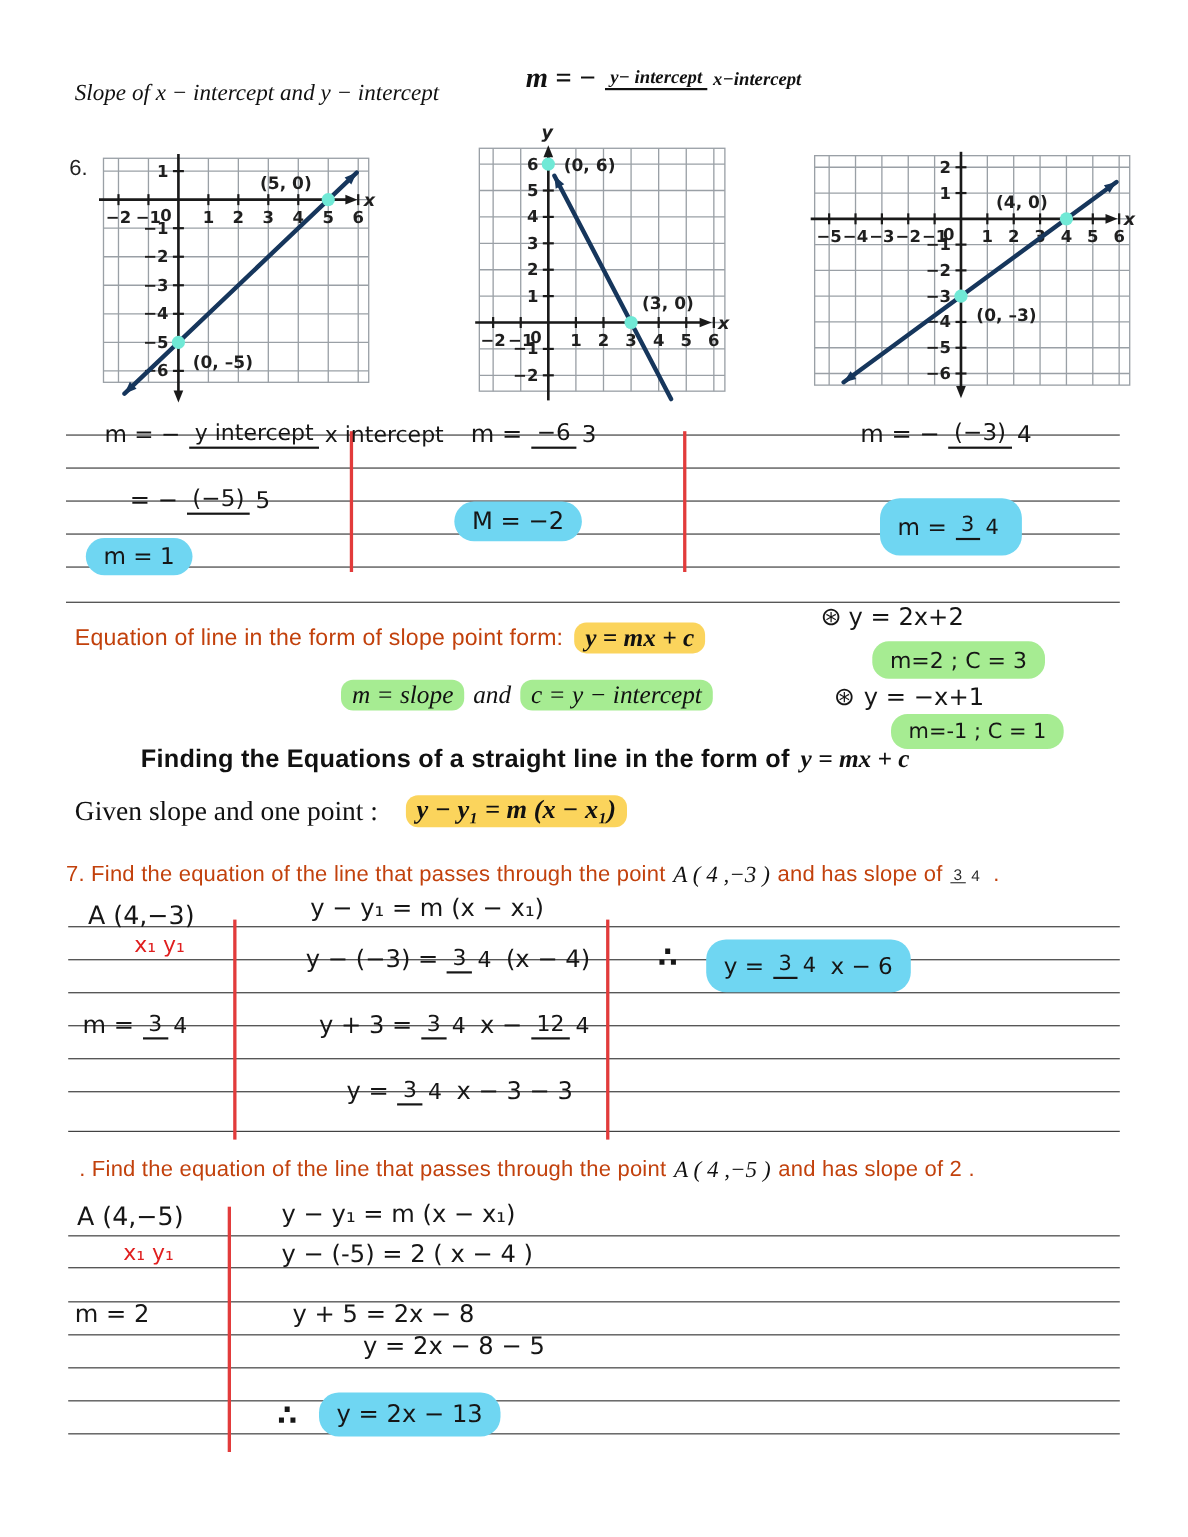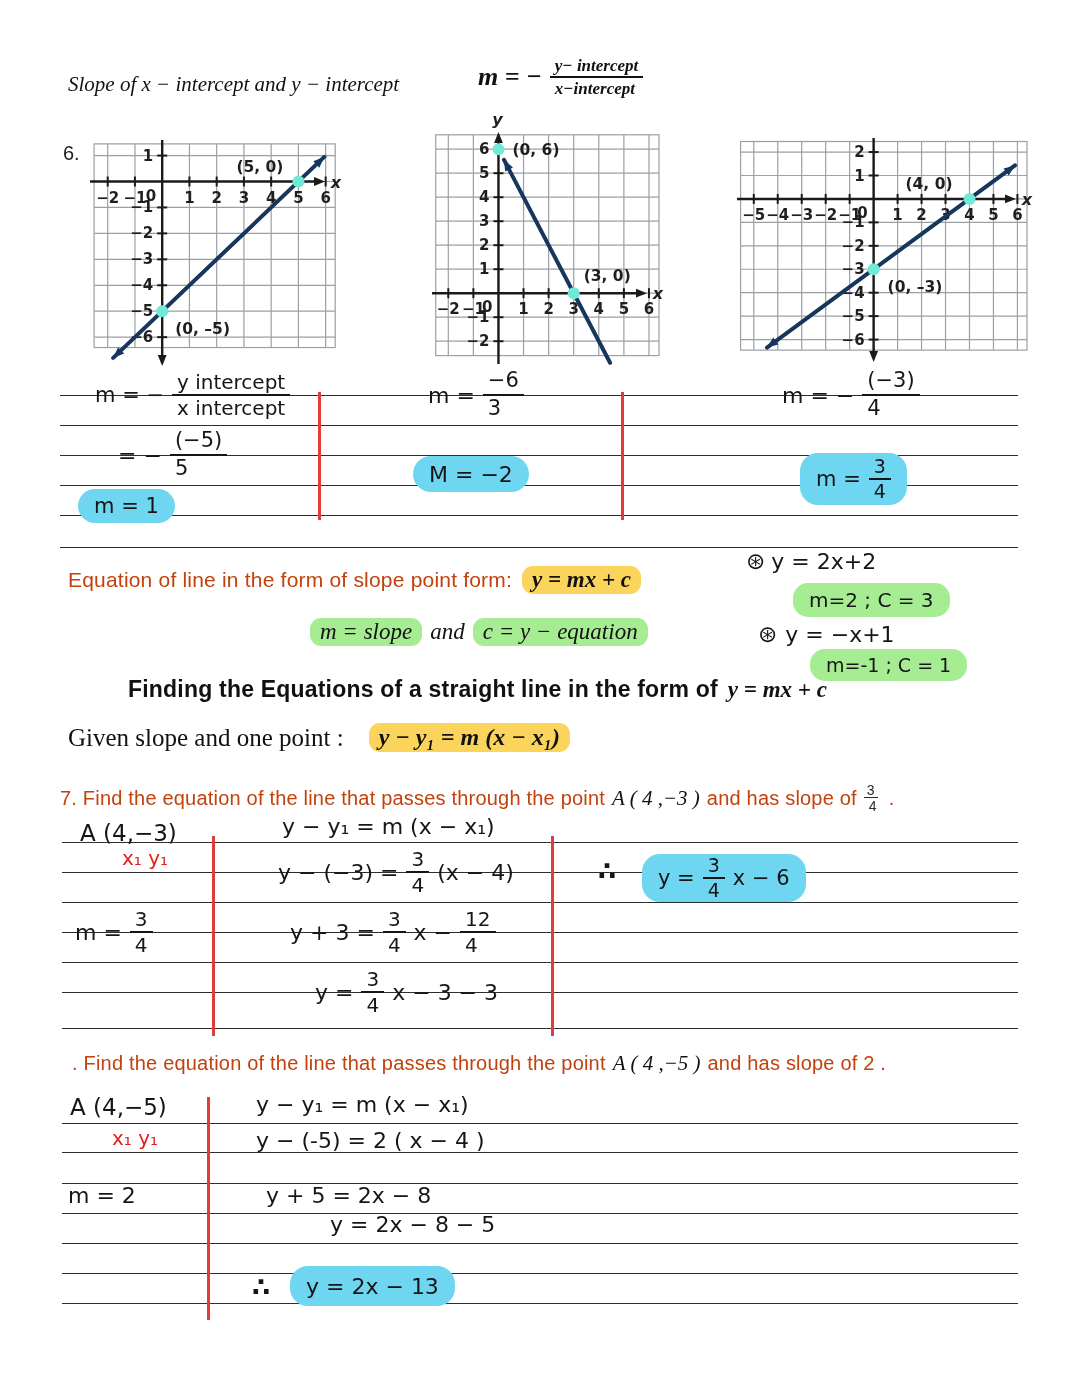--- a/index.html
+++ b/index.html
@@ -6,21 +6,21 @@
   body{width:1080px;height:1397px;position:relative;font-family:"Liberation Sans",sans-serif;}
   .page{position:absolute;inset:0;overflow:hidden;}
   .abs{position:absolute;}
   .print{font-family:"Liberation Sans",sans-serif;color:#c2410c;font-size:20px;letter-spacing:.2px;white-space:nowrap;}
   .serif{font-family:"Liberation Serif",serif;color:#111;}
   .mathbi{font-family:"Liberation Serif",serif;font-style:italic;font-weight:bold;color:#111;}
   .mathit{font-family:"Liberation Serif",serif;font-style:italic;color:#111;}
   .hw{font-family:"DejaVu Sans",sans-serif;color:var(--ink);white-space:nowrap;z-index:2;}
   .hw.red{color:var(--redpen);}
   .fline{display:flex;align-items:center;gap:8px;}
-  .frac{display:inline-flex;flex-direction:column;align-items:flex-start;line-height:1.12;}
+  .frac{display:inline-flex;flex-direction:row;align-items:center;line-height:1.12;}
   .frac .num{border-bottom:2.5px solid currentColor;padding:0 5px 1px;}
   .frac .den{padding:1px 5px 0;}
   .frac.small{font-size:14px;line-height:1;}
   .frac.small .num{border-bottom-width:1.5px;padding:0 3px;}
   .pill{position:absolute;display:flex;align-items:center;justify-content:center;border-radius:18px;padding:2px 16px;z-index:2;}
   .pill.cyan{background:var(--cyan);}
   .pill.green{background:var(--green);border-radius:15px;}
   .hl{border-radius:11px;padding:1px 10px;}
   .hl.yellow{background:var(--yellow);}
   .hl.green{background:var(--green);font-family:Liberation Serif, serif;}
@@ -304,21 +304,21 @@
   <div class="pill green hw" style="left:793px;top:583px;height:30px;font-size:20px;">m=2 ;  C =  3</div>
   <div class="abs hw fline" style="left:758px;top:621px;gap:8px;font-size:22px;">
     <span style="font-size:23px;">⊛</span>
     <span class="it">y =  −x+1</span>
   </div>
   <div class="pill green hw" style="left:810px;top:649px;height:28px;font-size:19px;">m=-1 ;  C = 1</div>
 
   <div class="abs fline" style="left:310px;top:618px;gap:8px;">
     <span class="hl green mathit" style="font-size:23px;">m = slope</span>
     <span class="mathit" style="font-size:23px;">and</span>
-    <span class="hl green mathit" style="font-size:23px;">c =   y − equation</span>
+    <span class="hl green mathit" style="font-size:23px;">c =   y − intercept</span>
   </div>
 
   <div class="abs fline" style="left:128px;top:676px;gap:10px;">
     <span class="print" style="font-size:23px;font-weight:bold;color:#111;">Finding the Equations of a straight line in the form of</span>
     <span class="mathbi" style="font-size:23px;">y = mx + c</span>
   </div>
 
   <div class="abs fline" style="left:68px;top:723px;gap:25px;">
     <span class="serif" style="font-size:25px;">Given slope and one point :</span>
     <span class="hl yellow mathbi" style="font-size:24px;">y − y₁ = m (x − x₁)</span>

